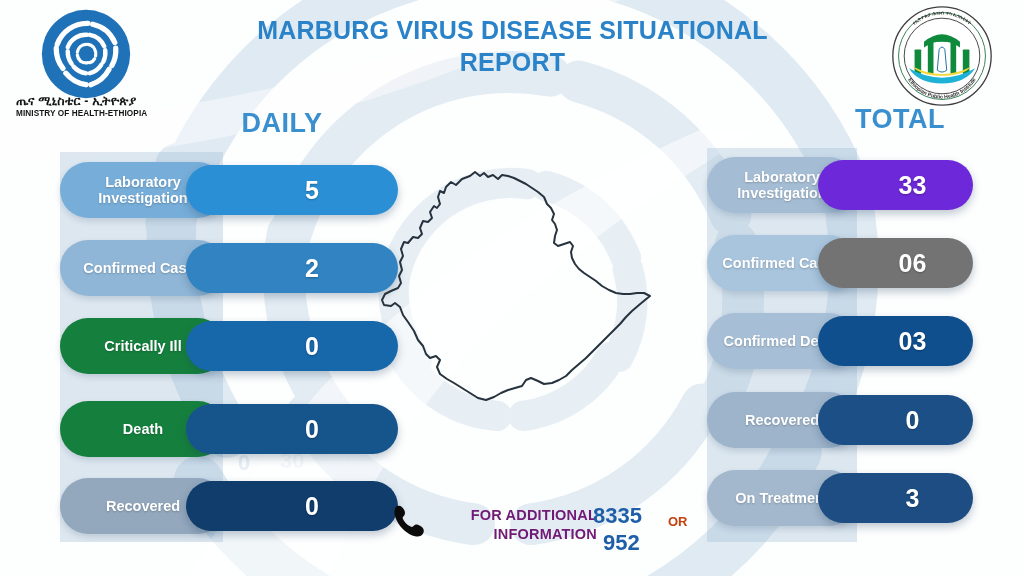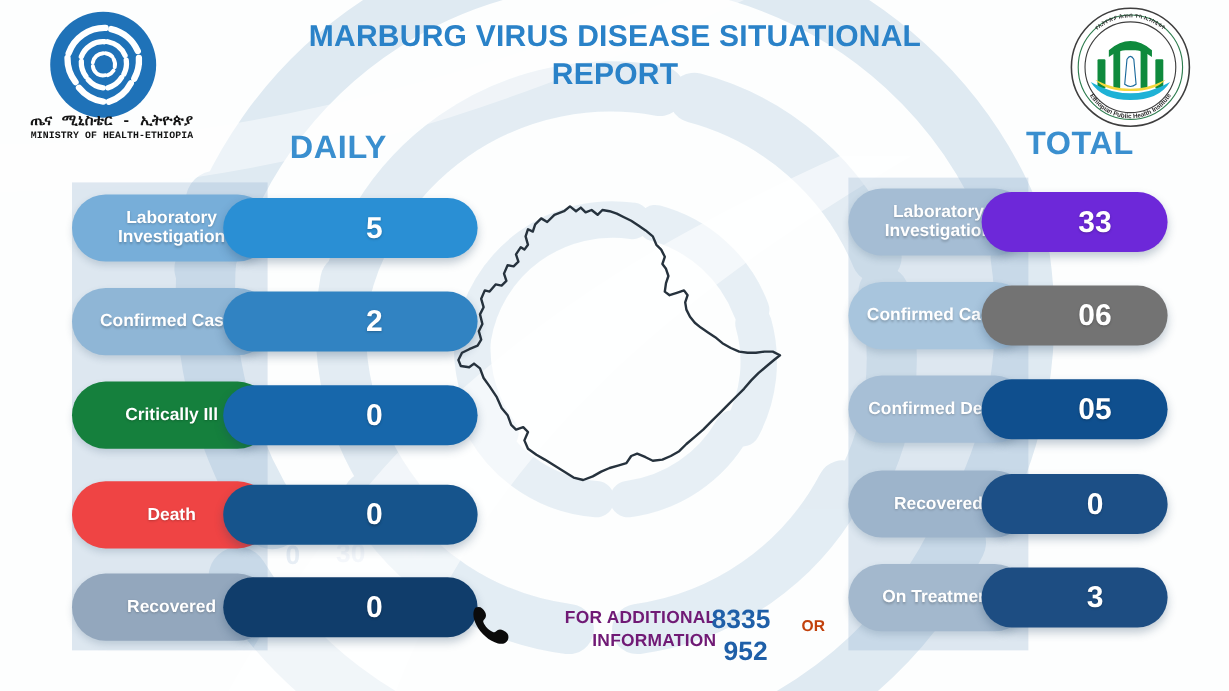--- a/index.html
+++ b/index.html
@@ -18,21 +18,21 @@
   .bg-layer{position:absolute;inset:0;overflow:hidden;}
   .bg-svg{position:absolute;left:0;top:0;width:1024px;height:576px;}
 
   
   .band{position:absolute;background:rgba(148,178,208,.30);}
   .band-left{left:60px;top:152px;width:163px;height:390px;}
   .band-right{left:707px;top:148px;width:150px;height:394px;}
 
   
   .moh-logo{position:absolute;left:38px;top:6px;width:96px;height:96px;}
-  .moh-caption{position:absolute;left:16px;top:94px;width:145px;text-align:right;line-height:1.15;font-family:Liberation Mono, monospace;}
+  .moh-caption{position:absolute;left:16px;top:94px;width:145px;text-align:left;line-height:1.15;}
   .moh-am{font-size:12.5px;font-weight:bold;color:#141414;letter-spacing:.2px;}
   .moh-en{font-size:8.2px;font-weight:bold;color:#141414;letter-spacing:.1px;margin-top:1px;}
 
   .ephi-logo{position:absolute;left:890px;top:4px;width:104px;height:104px;}
 
   
   .title{
     position:absolute;left:240px;top:14px;width:545px;
     text-align:center;font-size:25px;font-weight:bold;
     color:#2a82c8;line-height:1.28;letter-spacing:.2px;
@@ -229,21 +229,21 @@
   </div>
 
   <div class="row left" style="top:318px">
     <div class="label-pill" style="background: #15803d;">Critically Ill</div>
     <div class="value-pill" style="background: rgb(23, 103, 171);">
       <span class="vnum">0</span>
     </div>
   </div>
 
   <div class="row left" style="top:401px">
-    <div class="label-pill" style="background: #ef4444;">Death</div>
+    <div class="label-pill" style="background: #15803d;">Death</div>
     <div class="value-pill" style="background: rgb(22, 84, 140);">
       <span class="vnum">0</span>
     </div>
   </div>
 
   <div class="row left" style="top:478px">
     <div class="label-pill" style="background: rgb(147, 167, 189);">Recovered</div>
     <div class="value-pill" style="background: rgb(16, 61, 107);">
       <span class="vnum">0</span>
     </div>
@@ -259,21 +259,21 @@
   <div class="row right" style="top:235px">
     <div class="label-pill" style="background: rgb(168, 197, 221);">Confirmed Cases</div>
     <div class="value-pill" style="background: #737373;">
       <span class="vnum">06</span>
     </div>
   </div>
 
   <div class="row right" style="top:313px">
     <div class="label-pill" style="background: rgb(167, 191, 214);">Confirmed Death</div>
     <div class="value-pill" style="background: rgb(15, 79, 142);">
-      <span class="vnum">05</span>
+      <span class="vnum">03</span>
     </div>
   </div>
 
   <div class="row right" style="top:392px">
     <div class="label-pill" style="background: rgb(157, 180, 203);">Recovered</div>
     <div class="value-pill" style="background: rgb(28, 79, 134);">
       <span class="vnum">0</span>
     </div>
   </div>
 

